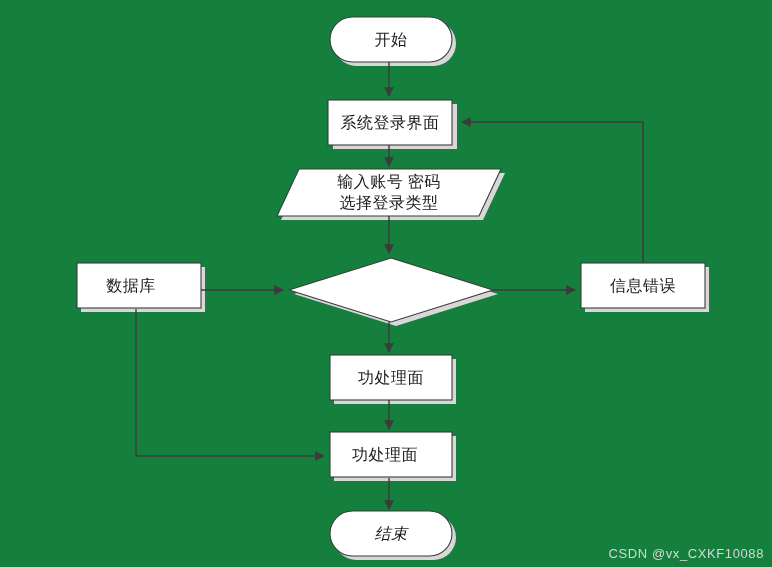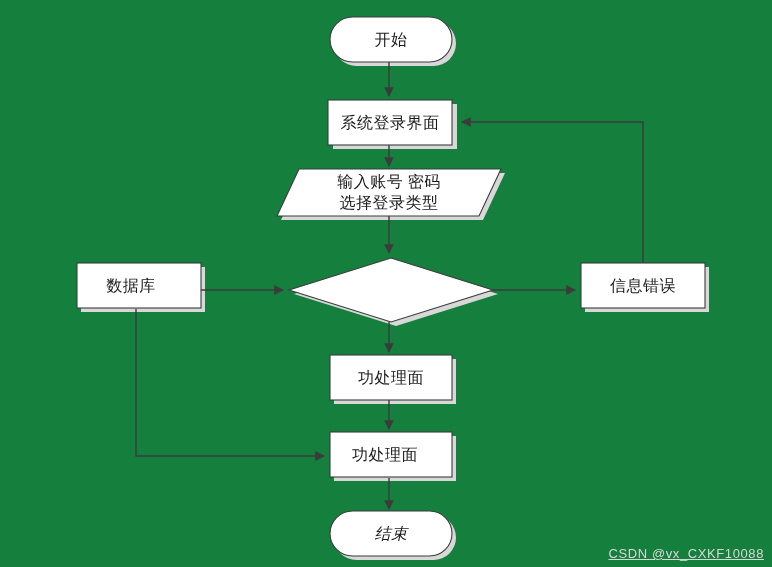--- a/index.html
+++ b/index.html
@@ -52,21 +52,20 @@
     font-family: "Liberation Serif", "DejaVu Serif", serif;
   }
   .watermark {
     position: absolute;
     right: 8px;
     bottom: 6px;
     color: #d6d6d6;
     font-size: 13px;
     letter-spacing: 0.6px;
     font-family: "Liberation Sans", "DejaVu Sans", sans-serif;
-    text-decoration: underline;
   }
 </style>
 </head>
 <body>
 
 <div id="canvas">
 
   <svg id="flow" viewBox="0 0 772 567" xmlns="http://www.w3.org/2000/svg">
     <defs>
       <marker id="arrow" viewBox="0 0 10 10" refX="9" refY="5" markerWidth="7" markerHeight="7" orient="auto-start-reverse">

